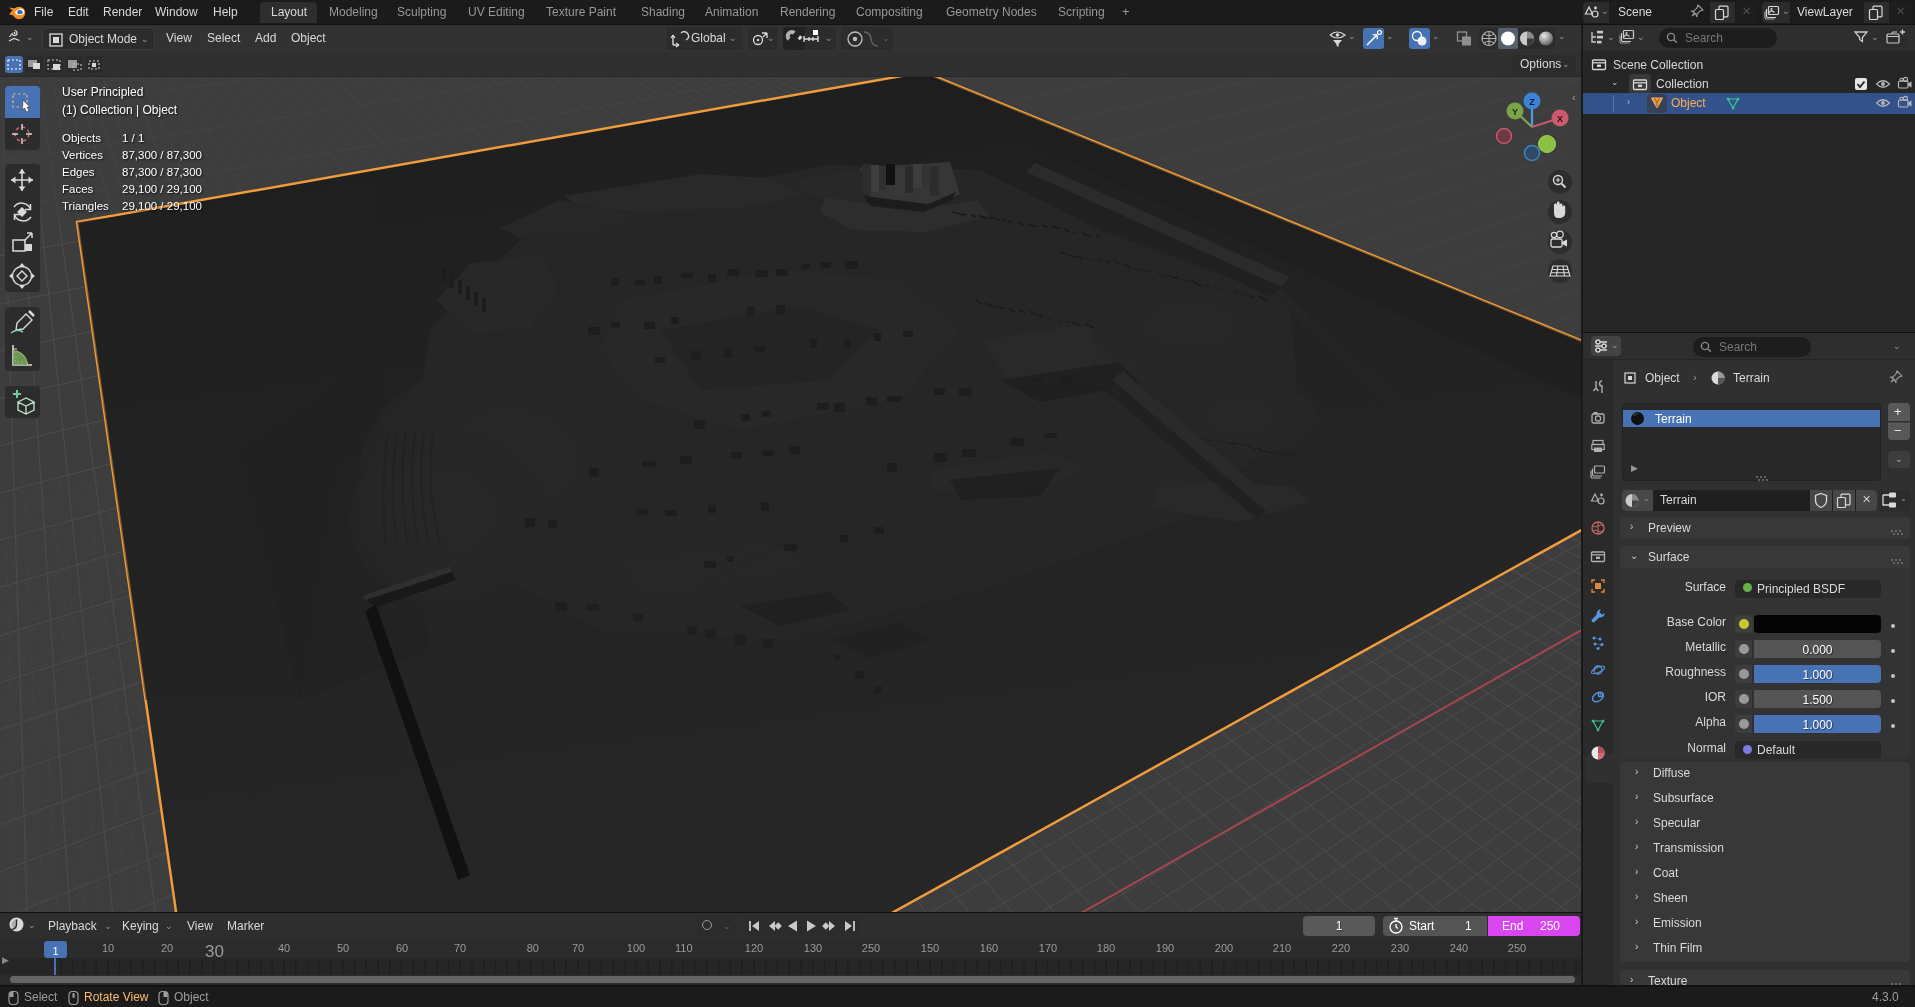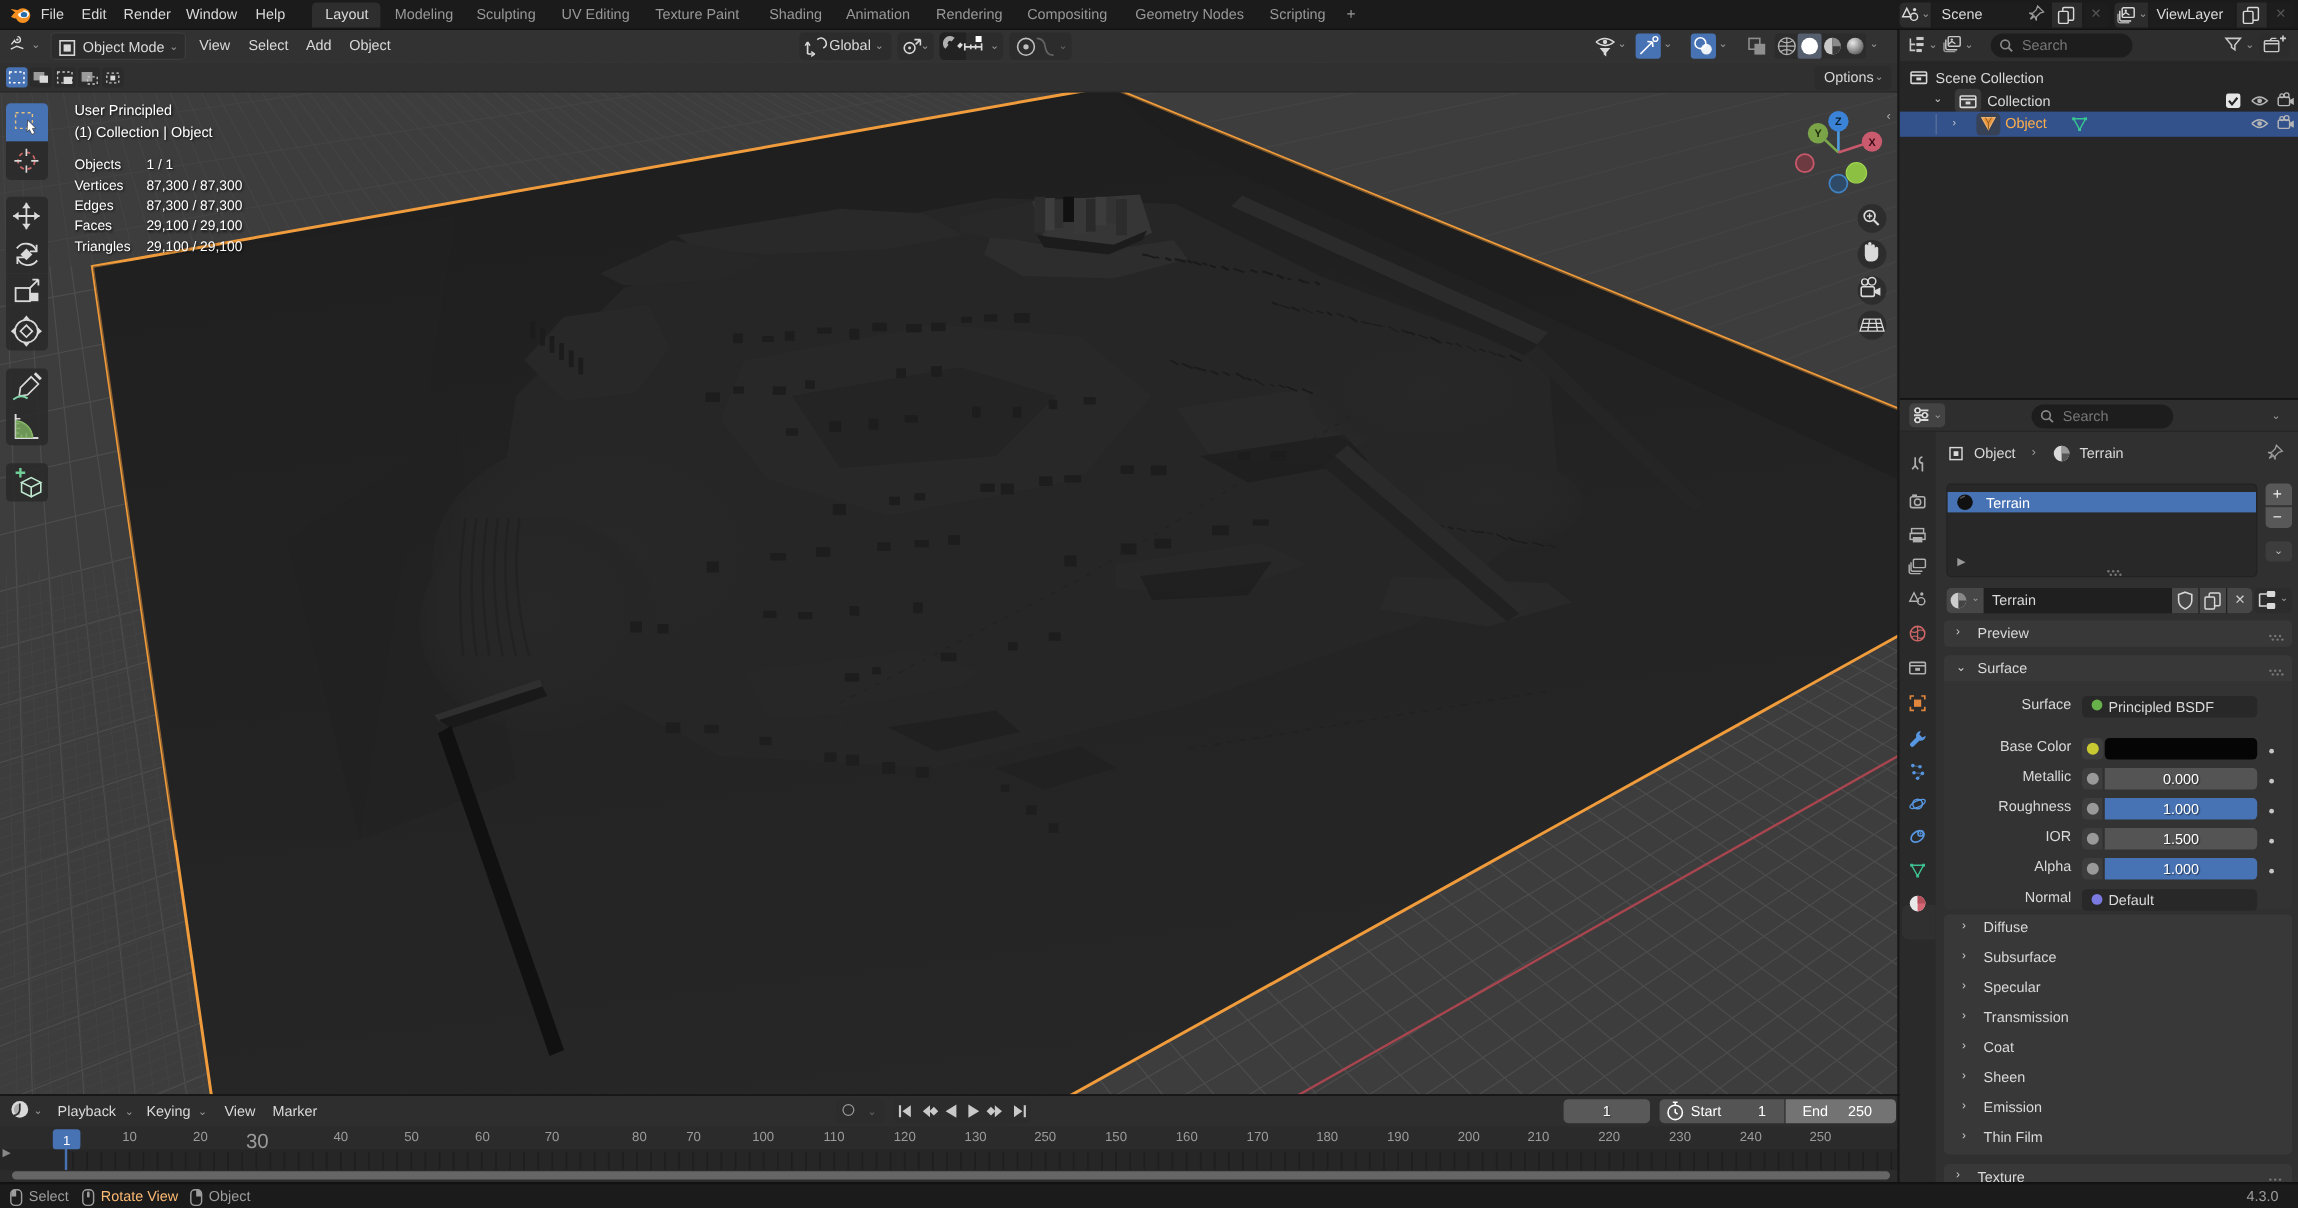--- a/index.html
+++ b/index.html
@@ -1267,37 +1267,37 @@
         </svg></div>
       <div class="abs" style="left:1303px;top:3px;width:72px;height:20px;background:#595959;border-radius:4px;text-align:center"><span style="color:#fff;font-size:12px;line-height:20px;text-shadow:1px 1px 1px rgba(0,0,0,.4)">1</span></div>
       <div class="abs" style="left:1383px;top:3px;width:104px;height:20px;background:#545454;border-radius:4px 0 0 4px">
         <svg width="22" height="20" viewBox="0 0 22 20" style=" position:absolute;left:2px;top:0">
           <circle cx="11" cy="11" r="6" fill="none" stroke="#fff" stroke-width="1.3"></circle>
           <path d="M11 8 v3 l2 1.5 M9 2.5 h4 M11 2.5 v2.5" stroke="#fff" stroke-width="1.3" fill="none"></path>
         </svg>
         <span class="abs" style="left:26px;top:3px;color:#fff;font-size:12px">Start</span>
         <span class="abs" style="left:82px;top:3px;color:#fff;font-size:12px">1</span>
       </div>
-      <div class="abs" style="left:1488px;top:3px;width:92px;height:20px;background:#737373;border-radius:0 4px 4px 0">
+      <div class="abs" style="left:1488px;top:3px;width:92px;height:20px;background:#d946ef;border-radius:0 4px 4px 0">
         <span class="abs" style="left:14px;top:3px;color:#fff;font-size:12px">End</span>
         <span class="abs" style="left:52px;top:3px;color:#fff;font-size:12px">250</span>
       </div>
     </div>
     <div class="abs" style="left:0;top:26px;width:1583px;height:19px;background:#2b2b2b">
       <span class="abs" style="left:88px;top:3px;width:40px;text-align:center;color:#9b9b9b;font-size:11px">10</span>
       <span class="abs" style="left:147px;top:3px;width:40px;text-align:center;color:#9b9b9b;font-size:11px">20</span>
       <span class="abs" style="left:205px;top:3px;width:40px;text-align:left;color:#9b9b9b;font-size:17px">30</span>
       <span class="abs" style="left:264px;top:3px;width:40px;text-align:center;color:#9b9b9b;font-size:11px">40</span>
       <span class="abs" style="left:323px;top:3px;width:40px;text-align:center;color:#9b9b9b;font-size:11px">50</span>
       <span class="abs" style="left:382px;top:3px;width:40px;text-align:center;color:#9b9b9b;font-size:11px">60</span>
       <span class="abs" style="left:440px;top:3px;width:40px;text-align:center;color:#9b9b9b;font-size:11px">70</span>
       <span class="abs" style="left:499px;top:3px;width:40px;text-align:right;color:#9b9b9b;font-size:11px">80</span>
       <span class="abs" style="left:558px;top:3px;width:40px;text-align:center;color:#9b9b9b;font-size:11px">70</span>
       <span class="abs" style="left:616px;top:3px;width:40px;text-align:center;color:#9b9b9b;font-size:11px">100</span>
-      <span class="abs" style="left:675px;top:3px;width:40px;text-align:center;color:#9b9b9b;font-size:11px">110</span>
+      <span class="abs" style="left:675px;top:3px;width:40px;text-align:left;color:#9b9b9b;font-size:11px">110</span>
       <span class="abs" style="left:734px;top:3px;width:40px;text-align:center;color:#9b9b9b;font-size:11px">120</span>
       <span class="abs" style="left:793px;top:3px;width:40px;text-align:center;color:#9b9b9b;font-size:11px">130</span>
       <span class="abs" style="left:851px;top:3px;width:40px;text-align:center;color:#9b9b9b;font-size:11px">250</span>
       <span class="abs" style="left:910px;top:3px;width:40px;text-align:center;color:#9b9b9b;font-size:11px">150</span>
       <span class="abs" style="left:969px;top:3px;width:40px;text-align:center;color:#9b9b9b;font-size:11px">160</span>
       <span class="abs" style="left:1028px;top:3px;width:40px;text-align:center;color:#9b9b9b;font-size:11px">170</span>
       <span class="abs" style="left:1086px;top:3px;width:40px;text-align:center;color:#9b9b9b;font-size:11px">180</span>
       <span class="abs" style="left:1145px;top:3px;width:40px;text-align:center;color:#9b9b9b;font-size:11px">190</span>
       <span class="abs" style="left:1204px;top:3px;width:40px;text-align:center;color:#9b9b9b;font-size:11px">200</span>
       <span class="abs" style="left:1262px;top:3px;width:40px;text-align:center;color:#9b9b9b;font-size:11px">210</span>

